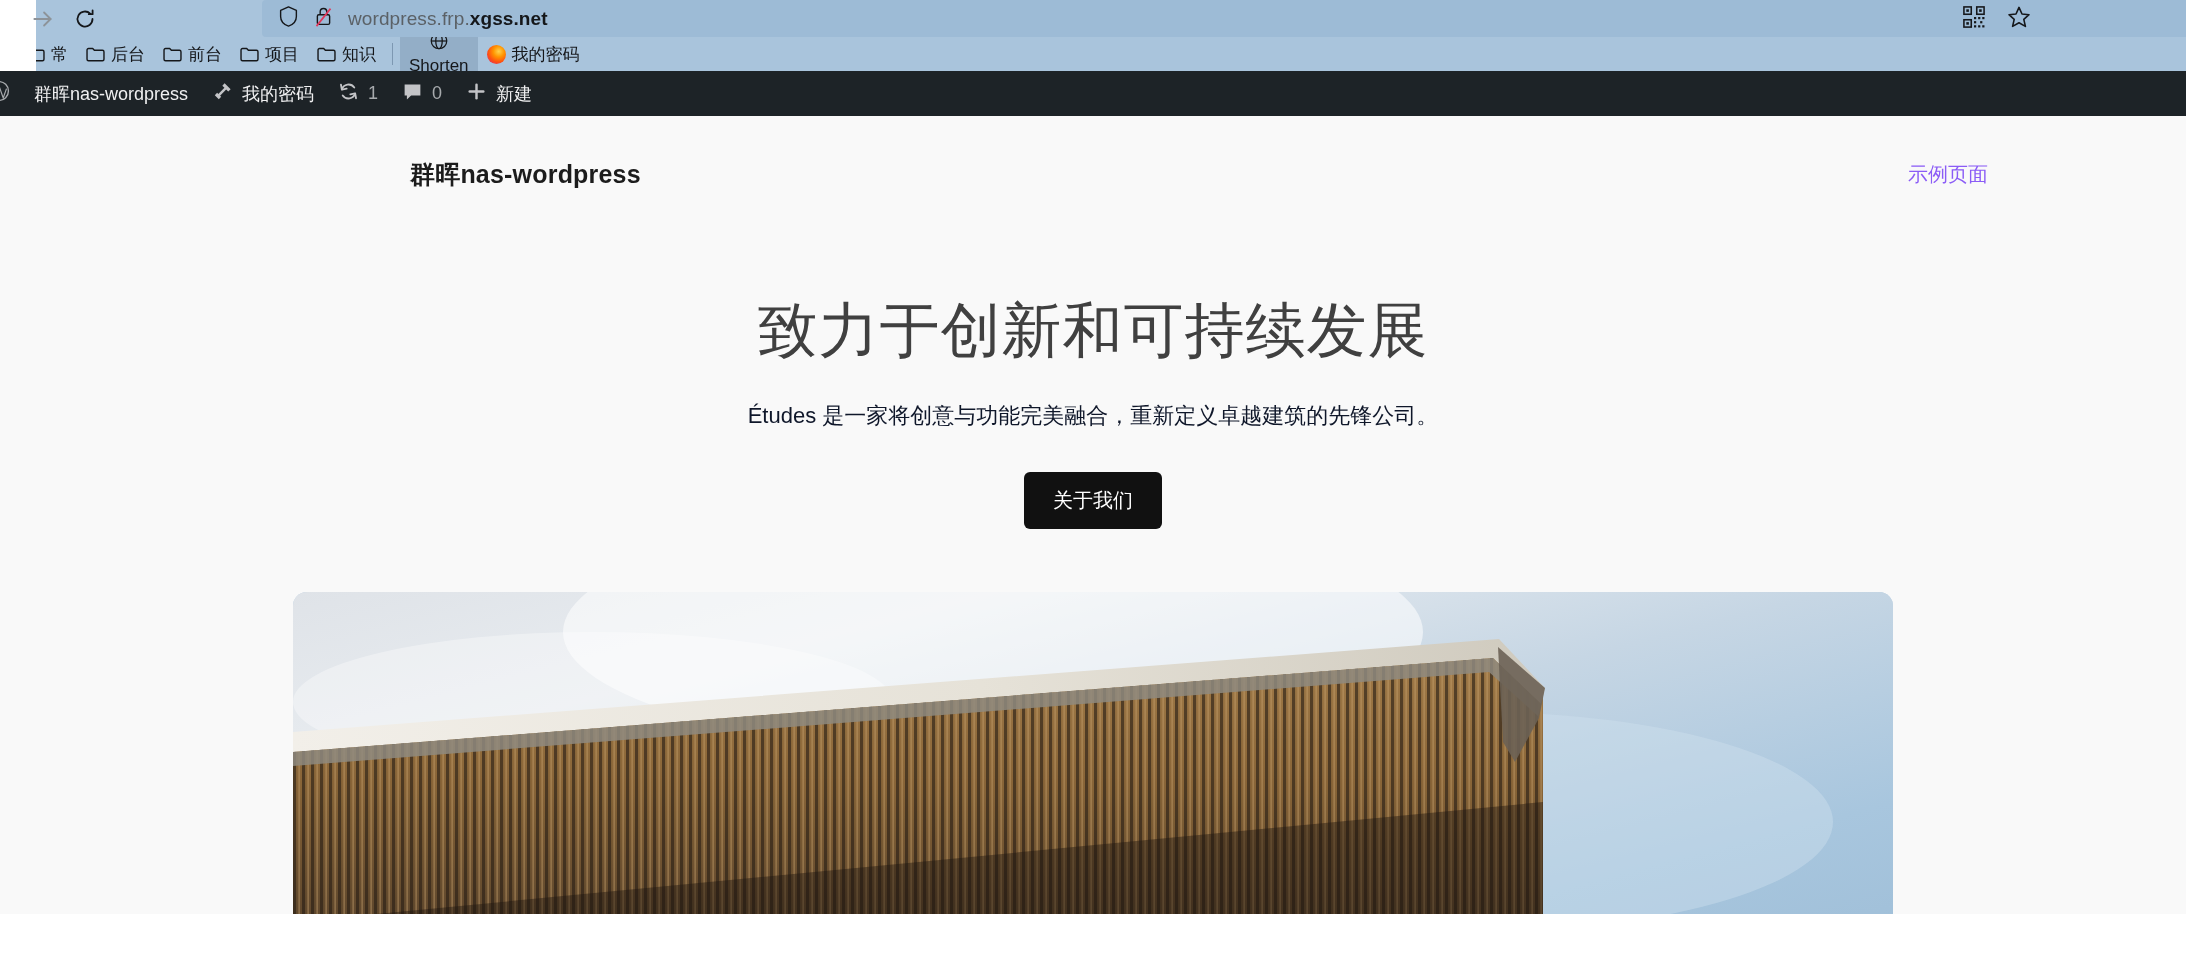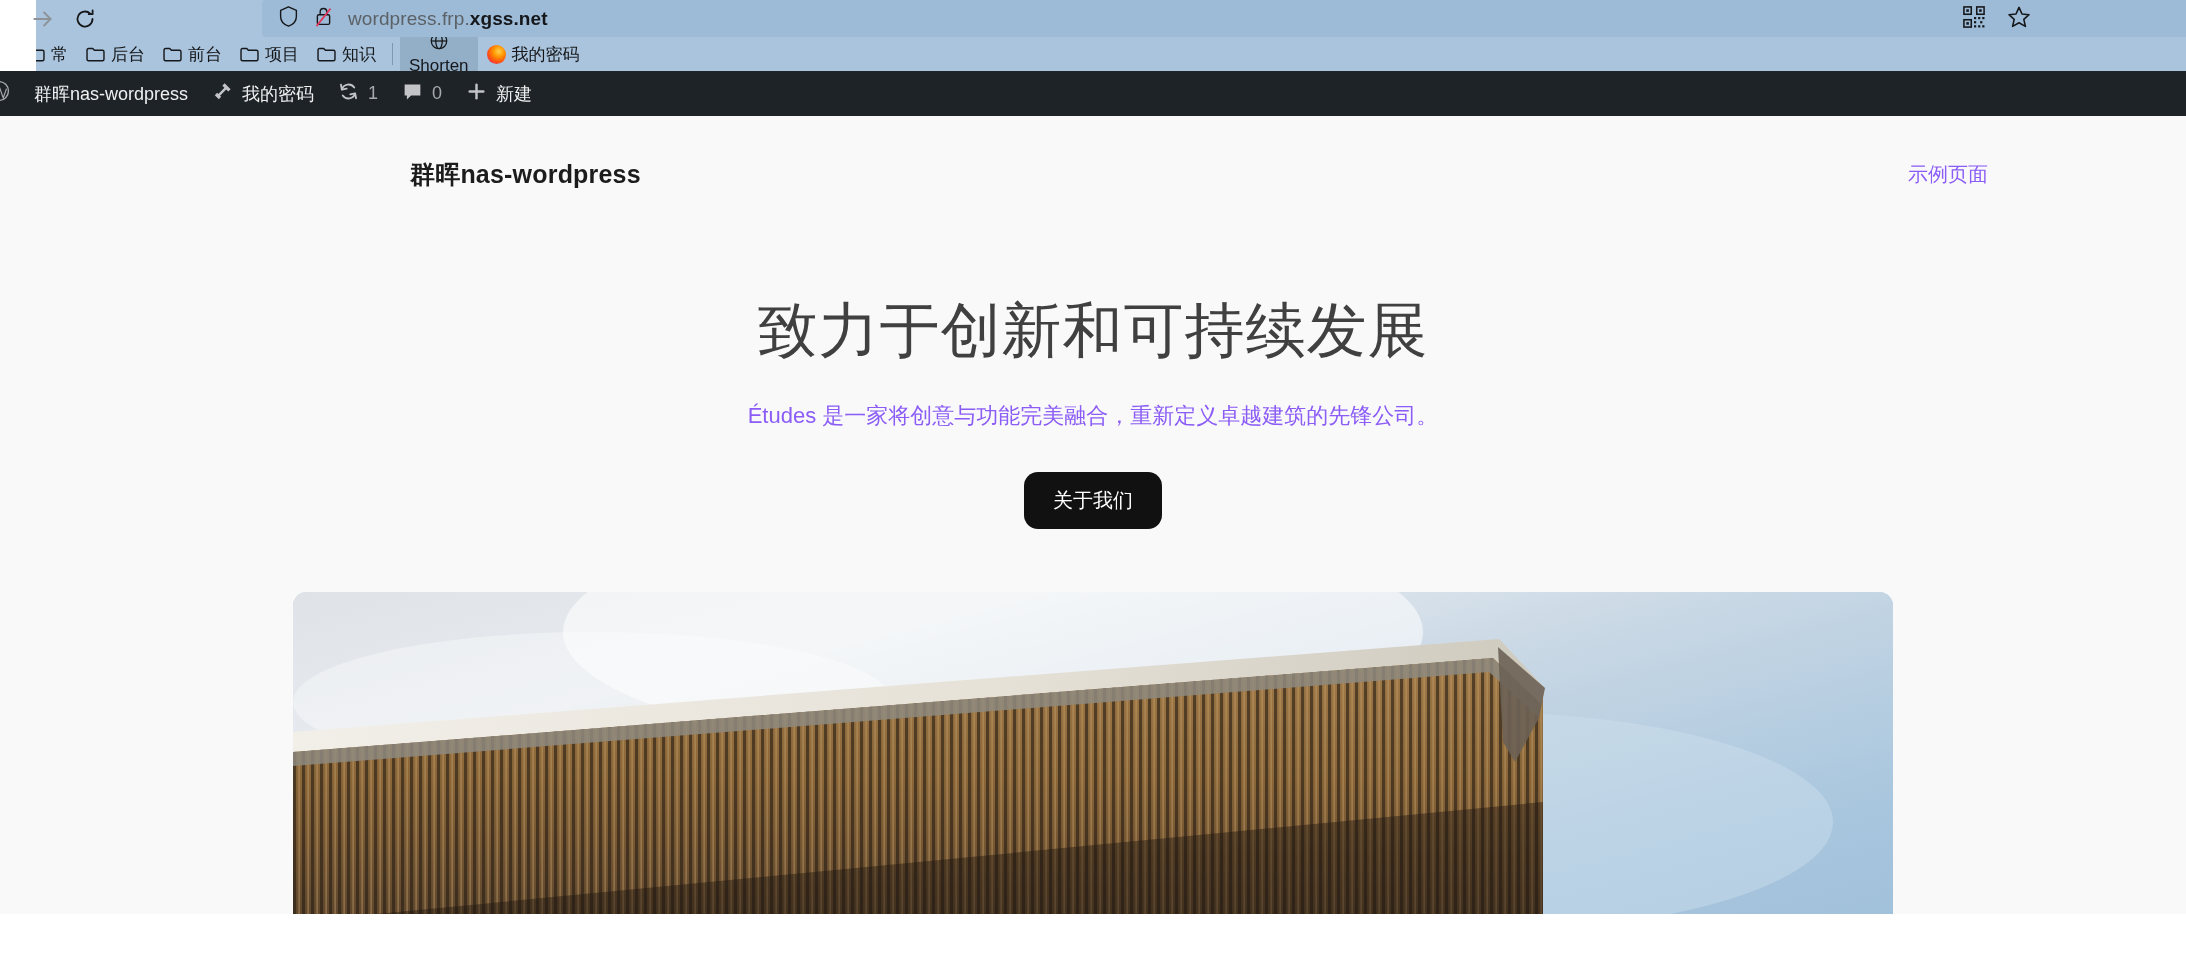--- a/index.html
+++ b/index.html
@@ -166,31 +166,31 @@
   .hero-title {
     font-size: 60px;
     font-weight: 400;
     color: #404040;
     letter-spacing: 1px;
     line-height: 1.15;
   }
   .hero-sub {
     margin-top: 34px;
     font-size: 22px;
-    color: #8b5cf6;
+    color: #0f172a;
     line-height: 1.5;
   }
   .hero-btn {
     display: inline-block;
     margin-top: 40px;
     background: #111111;
     color: #ffffff;
     font-size: 20px;
     padding: 15px 29px;
-    border-radius: 14px;
+    border-radius: 6px;
     border: none;
     cursor: pointer;
     font-family: inherit;
   }
 
   .hero-figure {
     margin: 63px auto 0 auto;
     width: 1600px;
     height: 420px;
     border-radius: 14px;

